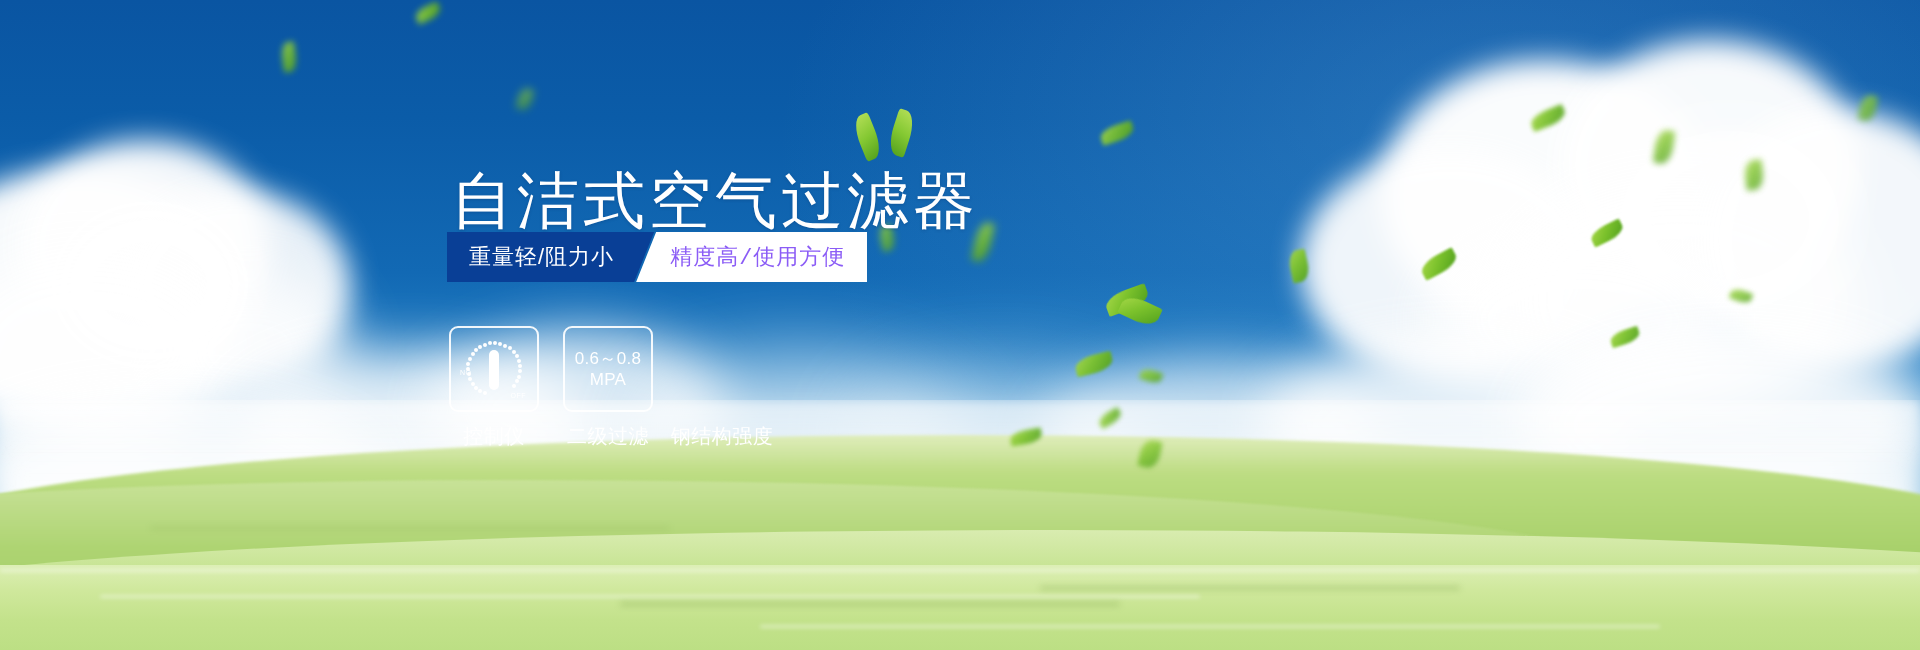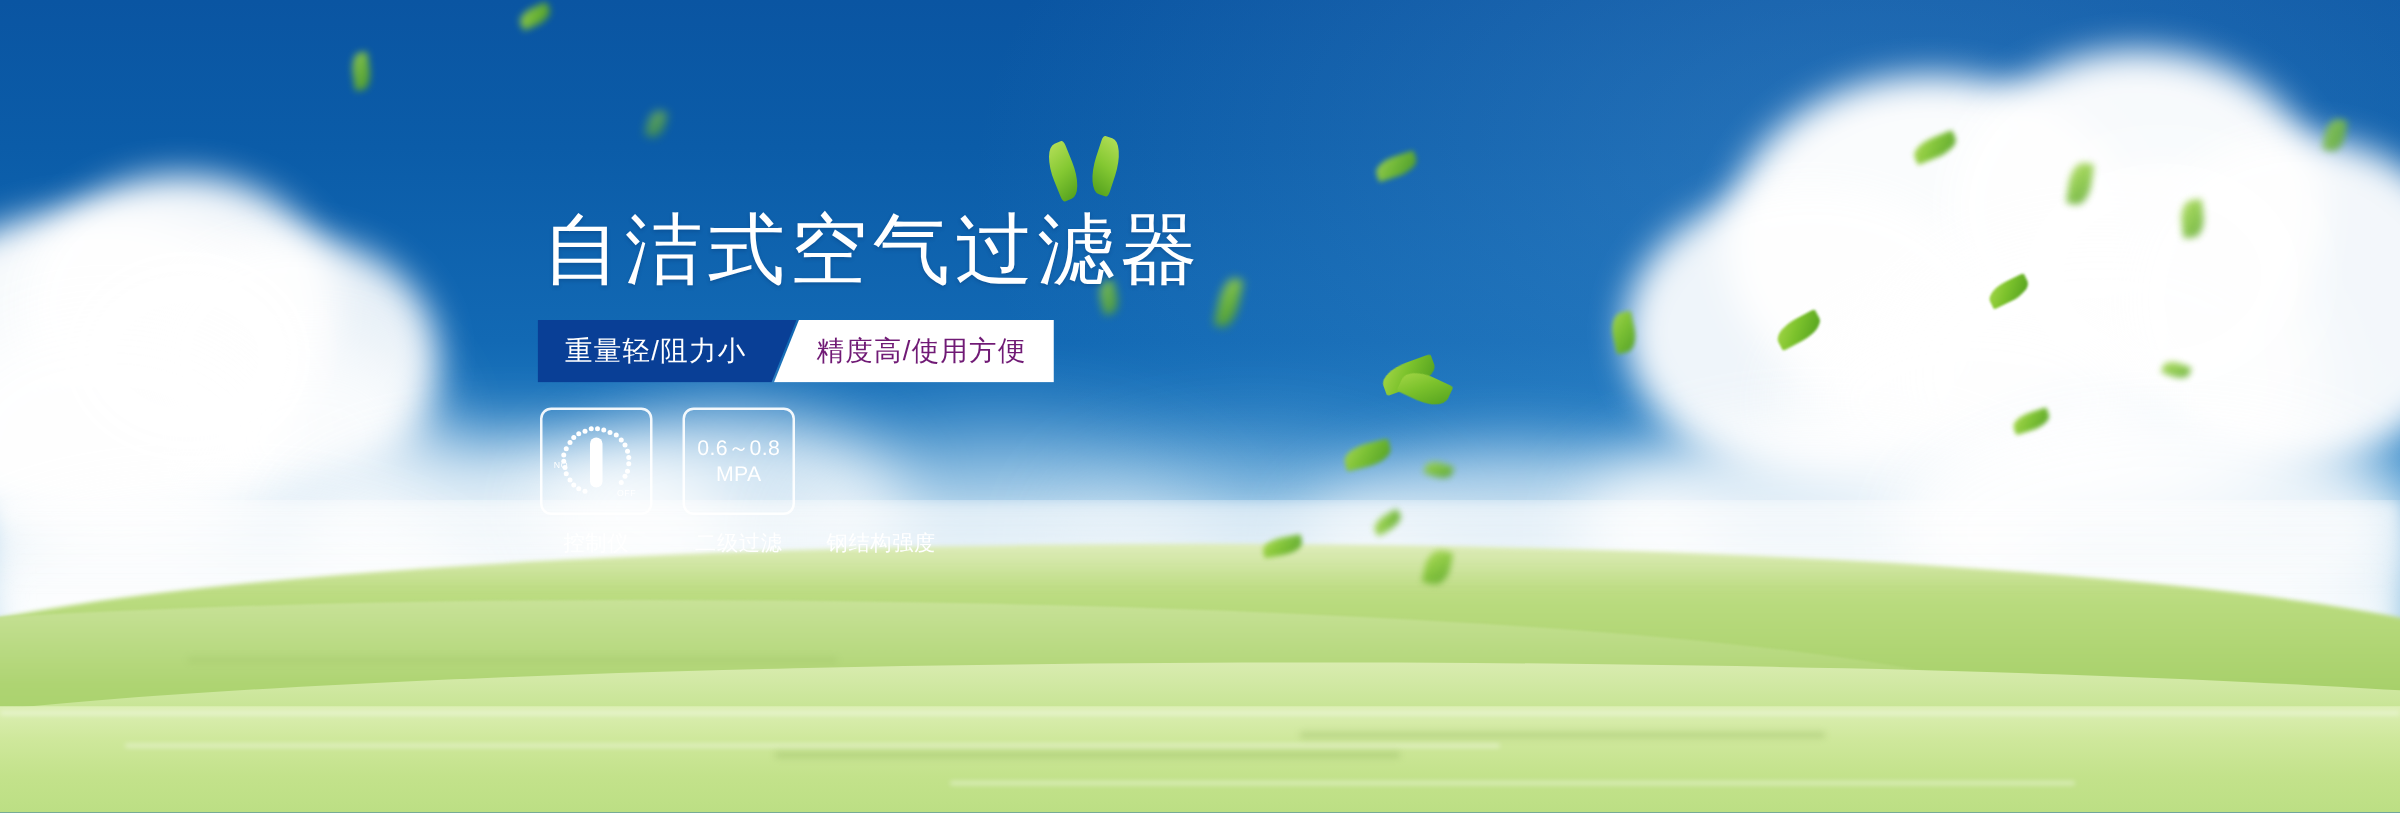--- a/index.html
+++ b/index.html
@@ -66,47 +66,47 @@
   .grass-streak{position:absolute;height:3px;background:rgba(255,255,255,.45);filter:blur(2px);border-radius:3px;}
   .grass-dark{position:absolute;height:4px;background:rgba(120,160,70,.35);filter:blur(3px);border-radius:4px;}
   .ground-light{position:absolute;left:0;right:0;top:0;height:70px;
         background:linear-gradient(180deg,rgba(255,255,255,.65),rgba(255,255,255,0));filter:blur(6px);}
 
   
   .leaf{position:absolute;border-radius:55% 8% 55% 8%;
         background:linear-gradient(135deg,#a9d94a 0%,#7cc22c 45%,#4e9e1d 100%);}
 
   
-  .content{position:absolute;left:0;top:0;width:1544px;height:650px;}
+  .content{position:absolute;left:17px;top:0;width:1544px;height:650px;}
 
   .title{position:absolute;left:434px;top:128px;
          font-size:62px;letter-spacing:4px;color:#ffffff;font-weight:400;
          white-space:nowrap;line-height:1;
          text-shadow:0 1px 3px rgba(0,40,90,.25);}
 
   .sprout{position:absolute;left:835px;top:106px;width:80px;height:58px;}
   .sprout .lf{position:absolute;width:19px;height:46px;border-radius:60% 10% 60% 10%;
         background:linear-gradient(160deg,#b7e05a 0%,#84c832 50%,#4f9e1c 100%);}
   .sprout .lf.a{left:6px;top:8px;transform:rotate(-22deg);}
   .sprout .lf.b{left:40px;top:4px;transform:rotate(18deg) scaleX(-1);}
 
   
   .badges{position:absolute;left:430px;top:232px;display:flex;align-items:stretch;height:50px;}
-  .badge{display:flex;align-items:center;height:50px;font-size:22px;letter-spacing:1px;white-space:nowrap;margin-top:24px;}
+  .badge{display:flex;align-items:center;height:50px;font-size:22px;letter-spacing:1px;white-space:nowrap;}
   .badge-primary{background:#093f96;color:#ffffff;padding:0 40px 0 22px;
         clip-path:polygon(0 0, 100% 0, calc(100% - 20px) 100%, 0 100%);}
-  .badge-secondary{background:#ffffff;color:#701a75;padding:0 22px 0 34px;margin-left:-18px;
-        clip-path:polygon(20px 0, 100% 0, 100% 100%, 0 100%);}
+  .badge-secondary{background:#ffffff;color:#8b5cf6;padding:0 22px 0 34px;margin-left:-18px;
+        clip-path:polygon(20px 0, 100% 0, 100% 100%, 0 100%);font-family:Liberation Mono, monospace;}
 
   
   .features{position:absolute;left:434px;top:326px;display:flex;gap:28px;}
   .feature{width:86px;display:flex;flex-direction:column;align-items:center;justify-content:flex-end;}
   .fbox{width:86px;height:82px;border:2px solid rgba(255,255,255,.92);border-radius:9px;
         display:flex;align-items:center;justify-content:center;position:relative;}
-  .flabel{margin-top:11px;font-size:17px;color:#ffffff;white-space:nowrap;letter-spacing:.5px;}
+  .flabel{margin-top:11px;font-size:20px;color:#ffffff;white-space:nowrap;letter-spacing:.5px;}
   .ftext{color:#ffffff;font-size:17px;line-height:1.25;text-align:center;letter-spacing:.3px;}
 
   
   .gauge{position:relative;width:68px;height:64px;}
   .gauge .dot{position:absolute;width:4px;height:4px;background:#fff;border-radius:50%;}
   .gauge .needle{position:absolute;left:50%;top:13px;margin-left:-5px;width:10px;height:40px;
         background:#fff;border-radius:6px;}
   .gauge .txt{position:absolute;font-size:7px;color:#fff;letter-spacing:.5px;}
   .gauge .on{left:0px;top:32px;}
   .gauge .off{right:2px;bottom:2px;}

